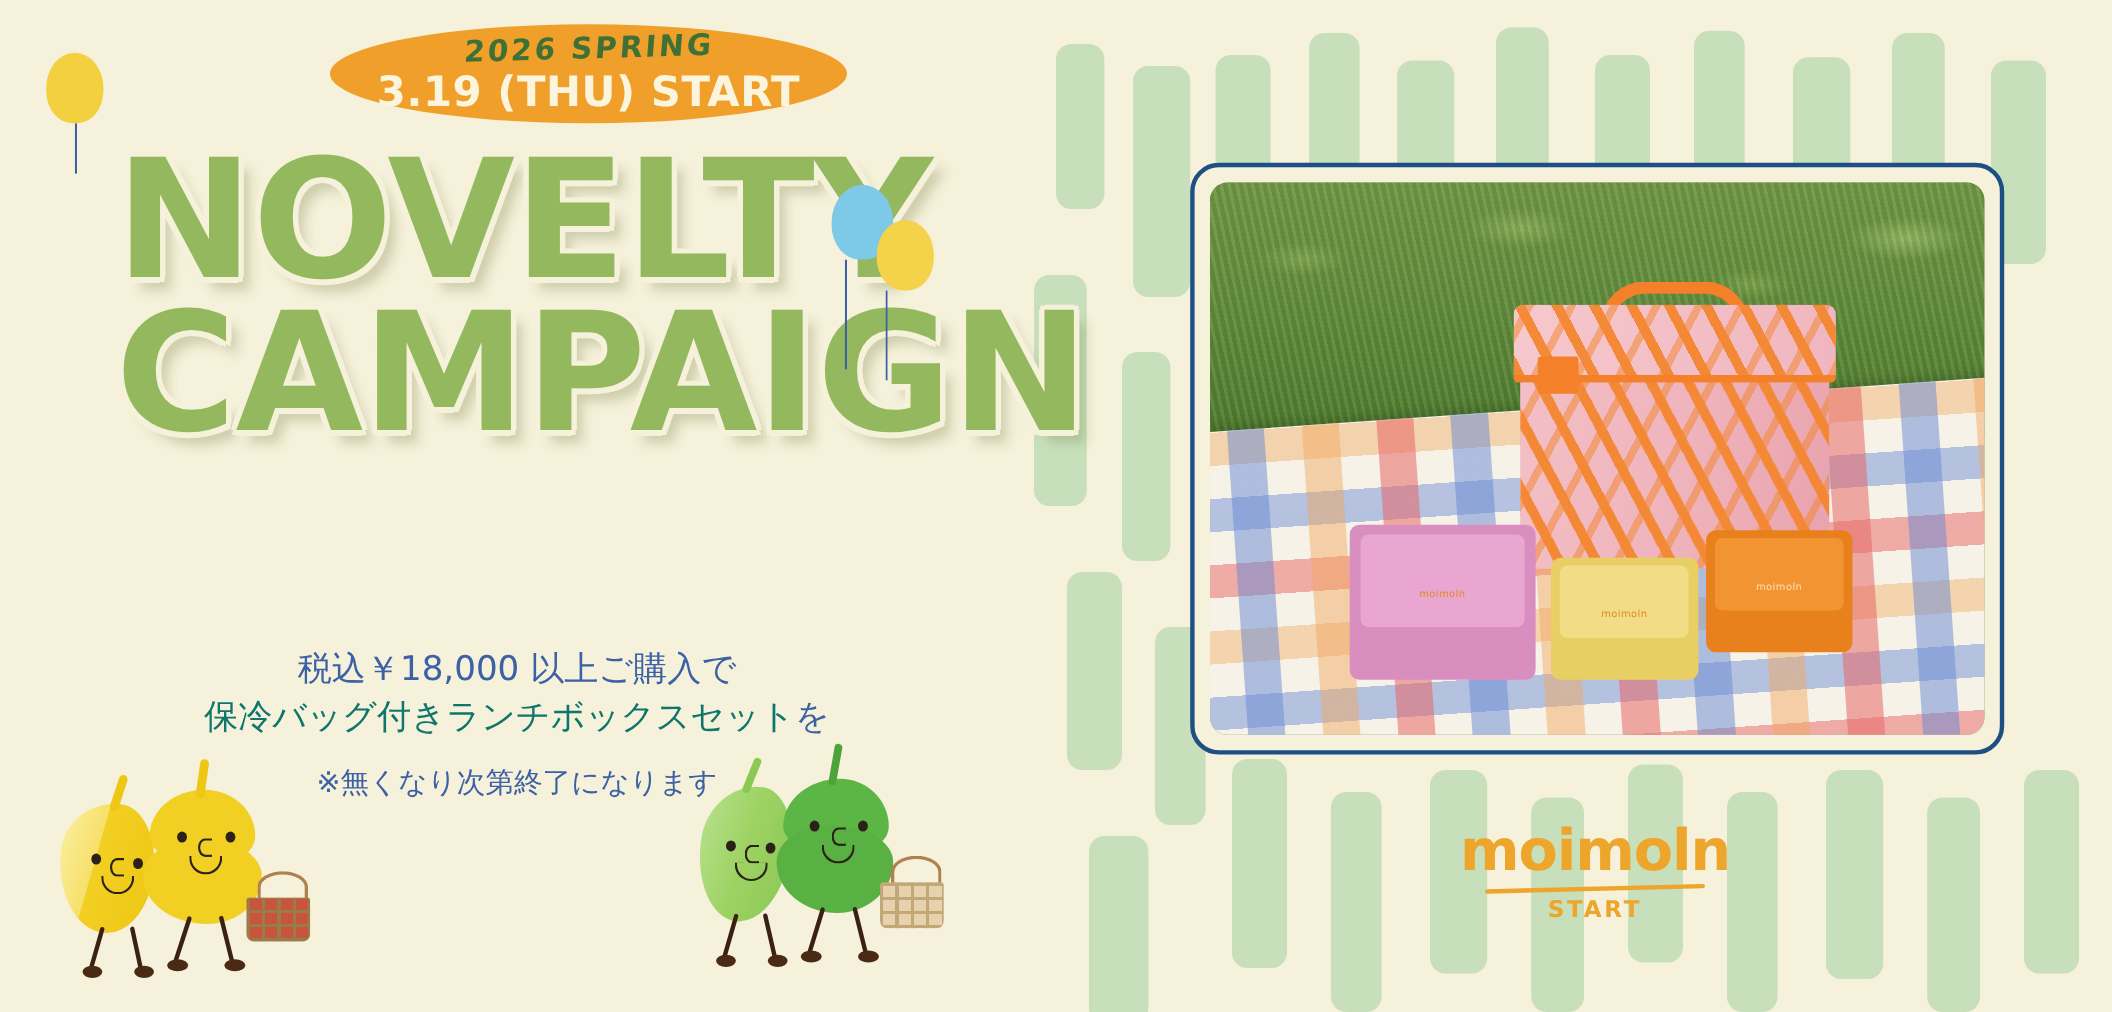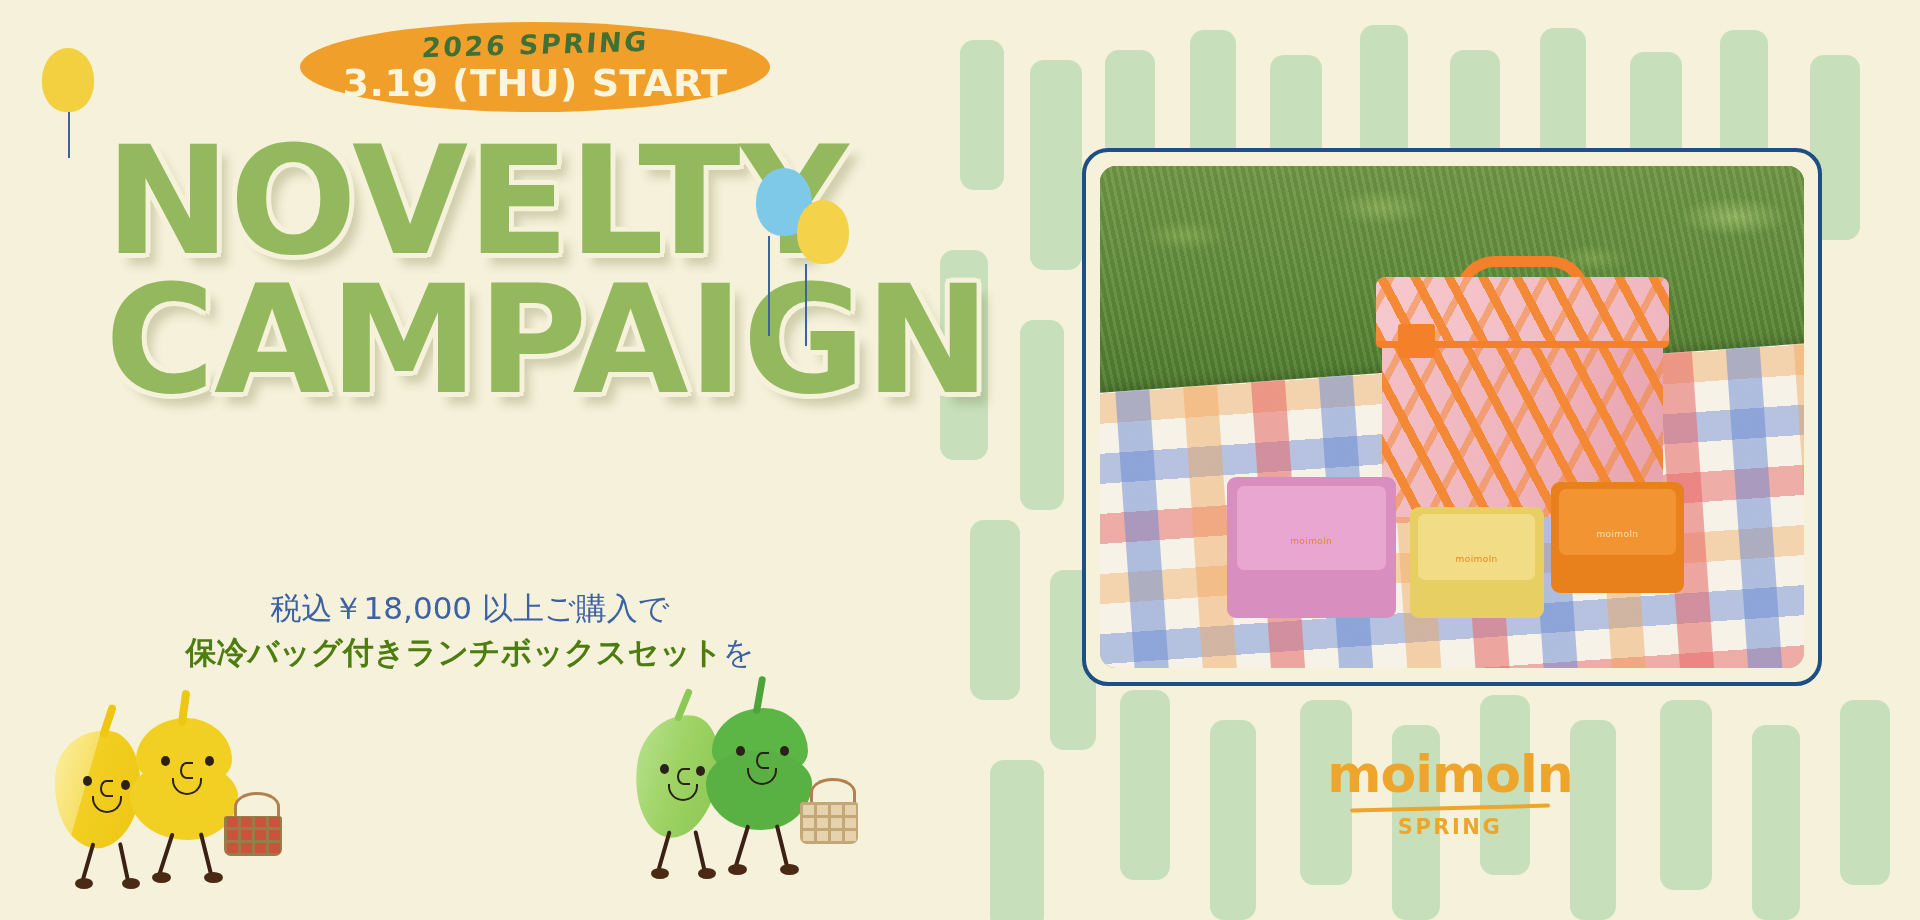--- a/index.html
+++ b/index.html
@@ -53,21 +53,21 @@
 
   
   .copy{
     position:absolute;left:120px;top:548px;width:700px;
     text-align:center;
     font-family:"DejaVu Sans", sans-serif;
     color:#3c61a5;
     margin-top:38px;
   }
   .copy .line{font-size:31px;line-height:1.42;font-weight:400;white-space:nowrap;}
-  .copy .hl{color:#4d7c0f;font-weight:700;}
+  .copy .hl{color:#0f766e;font-weight:400;}
   .copy .note{font-size:26px;margin-top:20px;white-space:nowrap;}
 
   
   .balloon{position:absolute;}
   .bal-body{border-radius:50% 50% 46% 46%;position:relative;}
   .bal-body:after{
     content:"";position:absolute;left:50%;bottom:-7px;transform:translateX(-50%);
     border-left:6px solid transparent;border-right:6px solid transparent;
   }
   .bal-string{position:absolute;border-left:2.5px solid #3c61a5;border-radius:0 0 40% 0;}
@@ -209,20 +209,21 @@
     <div class="bal-string" style="left:12px;top:68px;width:22px;height:100px;"></div>
   </div>
   <div class="balloon" style="left:797px;top:200px;">
     <div class="bal-body" style="width:52px;height:64px;background:#f4d34a;"></div>
     <div class="bal-string" style="left:8px;top:64px;width:18px;height:82px;"></div>
   </div>
 
   <div class="copy">
     <div class="line">税込￥18,000 以上ご購入で</div>
     <div class="line"><span class="hl">保冷バッグ付きランチボックスセット</span><span>を</span></div>
+    <div class="note">※無くなり次第終了になります</div>
   </div>
 
   <div class="mascot" style="left:48px;top:718px;width:120px;height:160px;">
     <div style="position:absolute;left:6px;top:12px;width:86px;height:118px;
         background:linear-gradient(100deg,#fbefa0 0%,#f7e06a 38%,#f2cf23 39%,#eec714 100%);
         border-radius:58% 42% 46% 54% / 40% 50% 50% 60%;transform:rotate(6deg);"></div>
     <div style="position:absolute;left:56px;top:-14px;width:8px;height:34px;background:#eec714;border-radius:6px;transform:rotate(18deg);"></div>
     <div class="eye" style="left:35px;top:58px;"></div>
     <div class="eye" style="left:73px;top:62px;"></div>
     <div class="nose" style="left:52px;top:62px;"></div>
@@ -324,16 +325,16 @@
       <div class="box" style="left:64%;top:63%;width:19%;height:22%;background:#e8811c;">
         <div class="lid" style="background:#f29431;"></div>
         <div class="brand" style="color:#fae0b0;">moimoln</div>
       </div>
     </div>
   </div>
 
   <div class="logo">
     <div class="logo-word">moimoln</div>
     <div class="logo-rule"></div>
-    <div class="logo-sub1">SPRING</div>
+    <div class="logo-sub1">START</div>
   </div>
 
 </div>
 
 </body></html>

